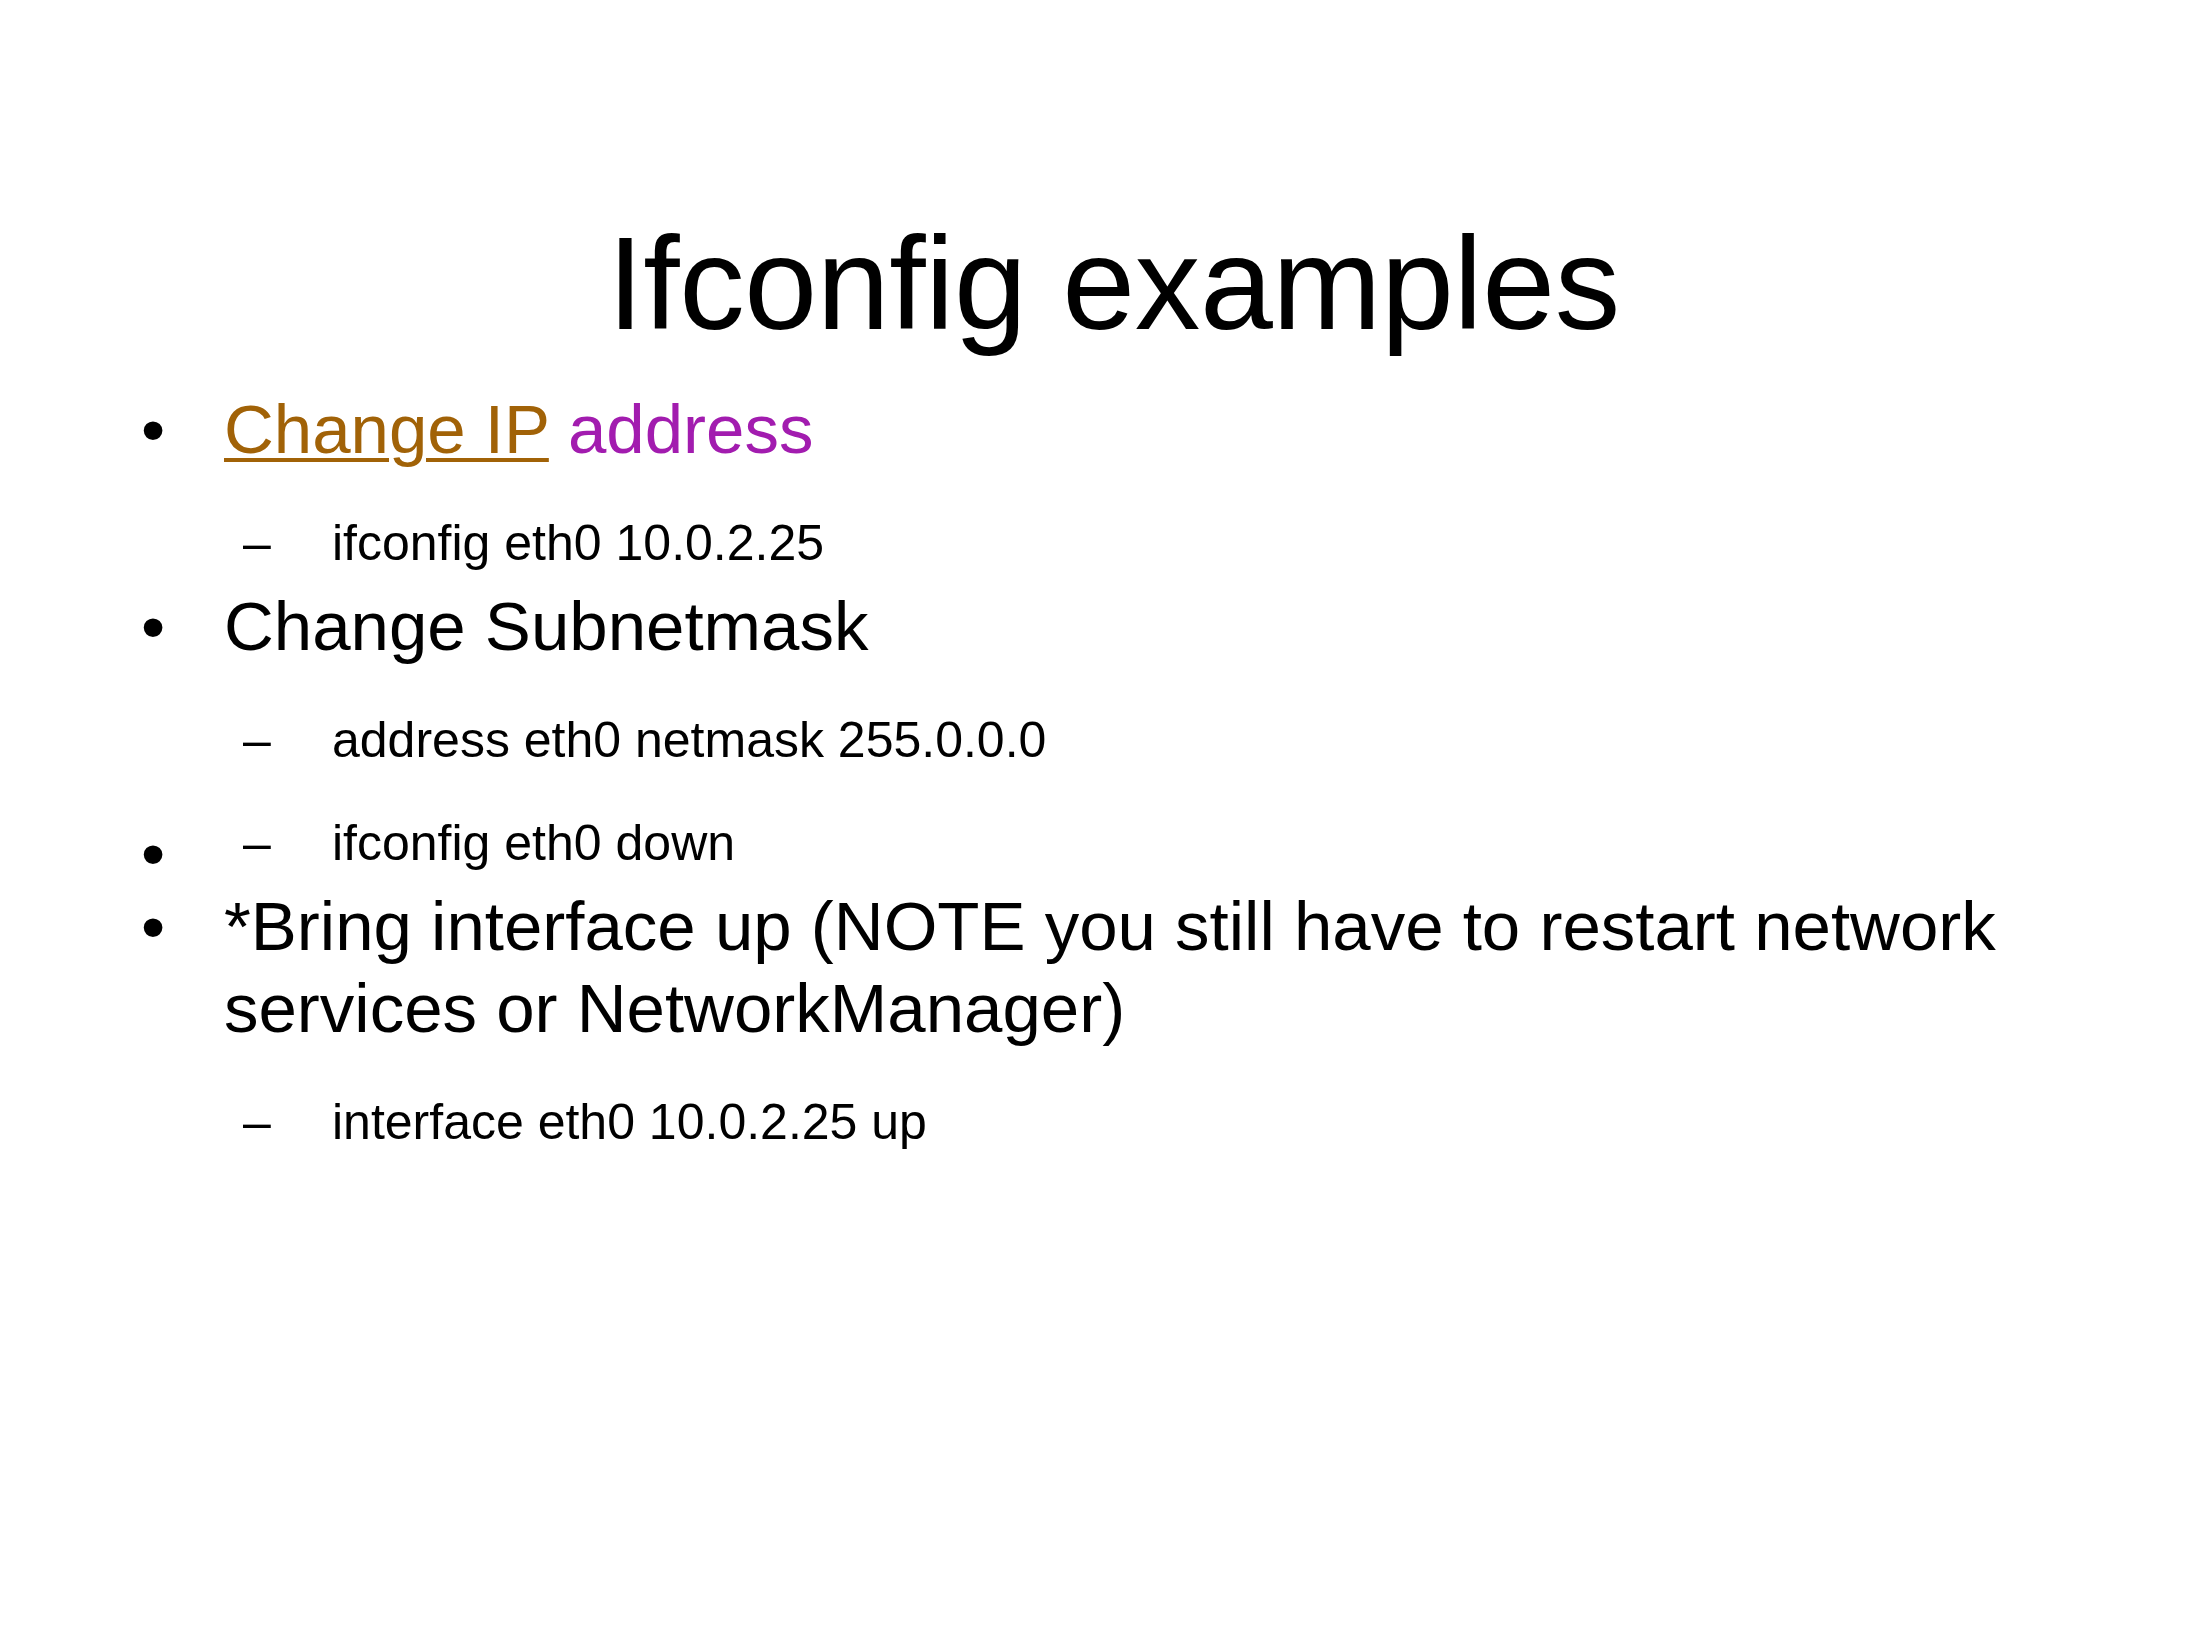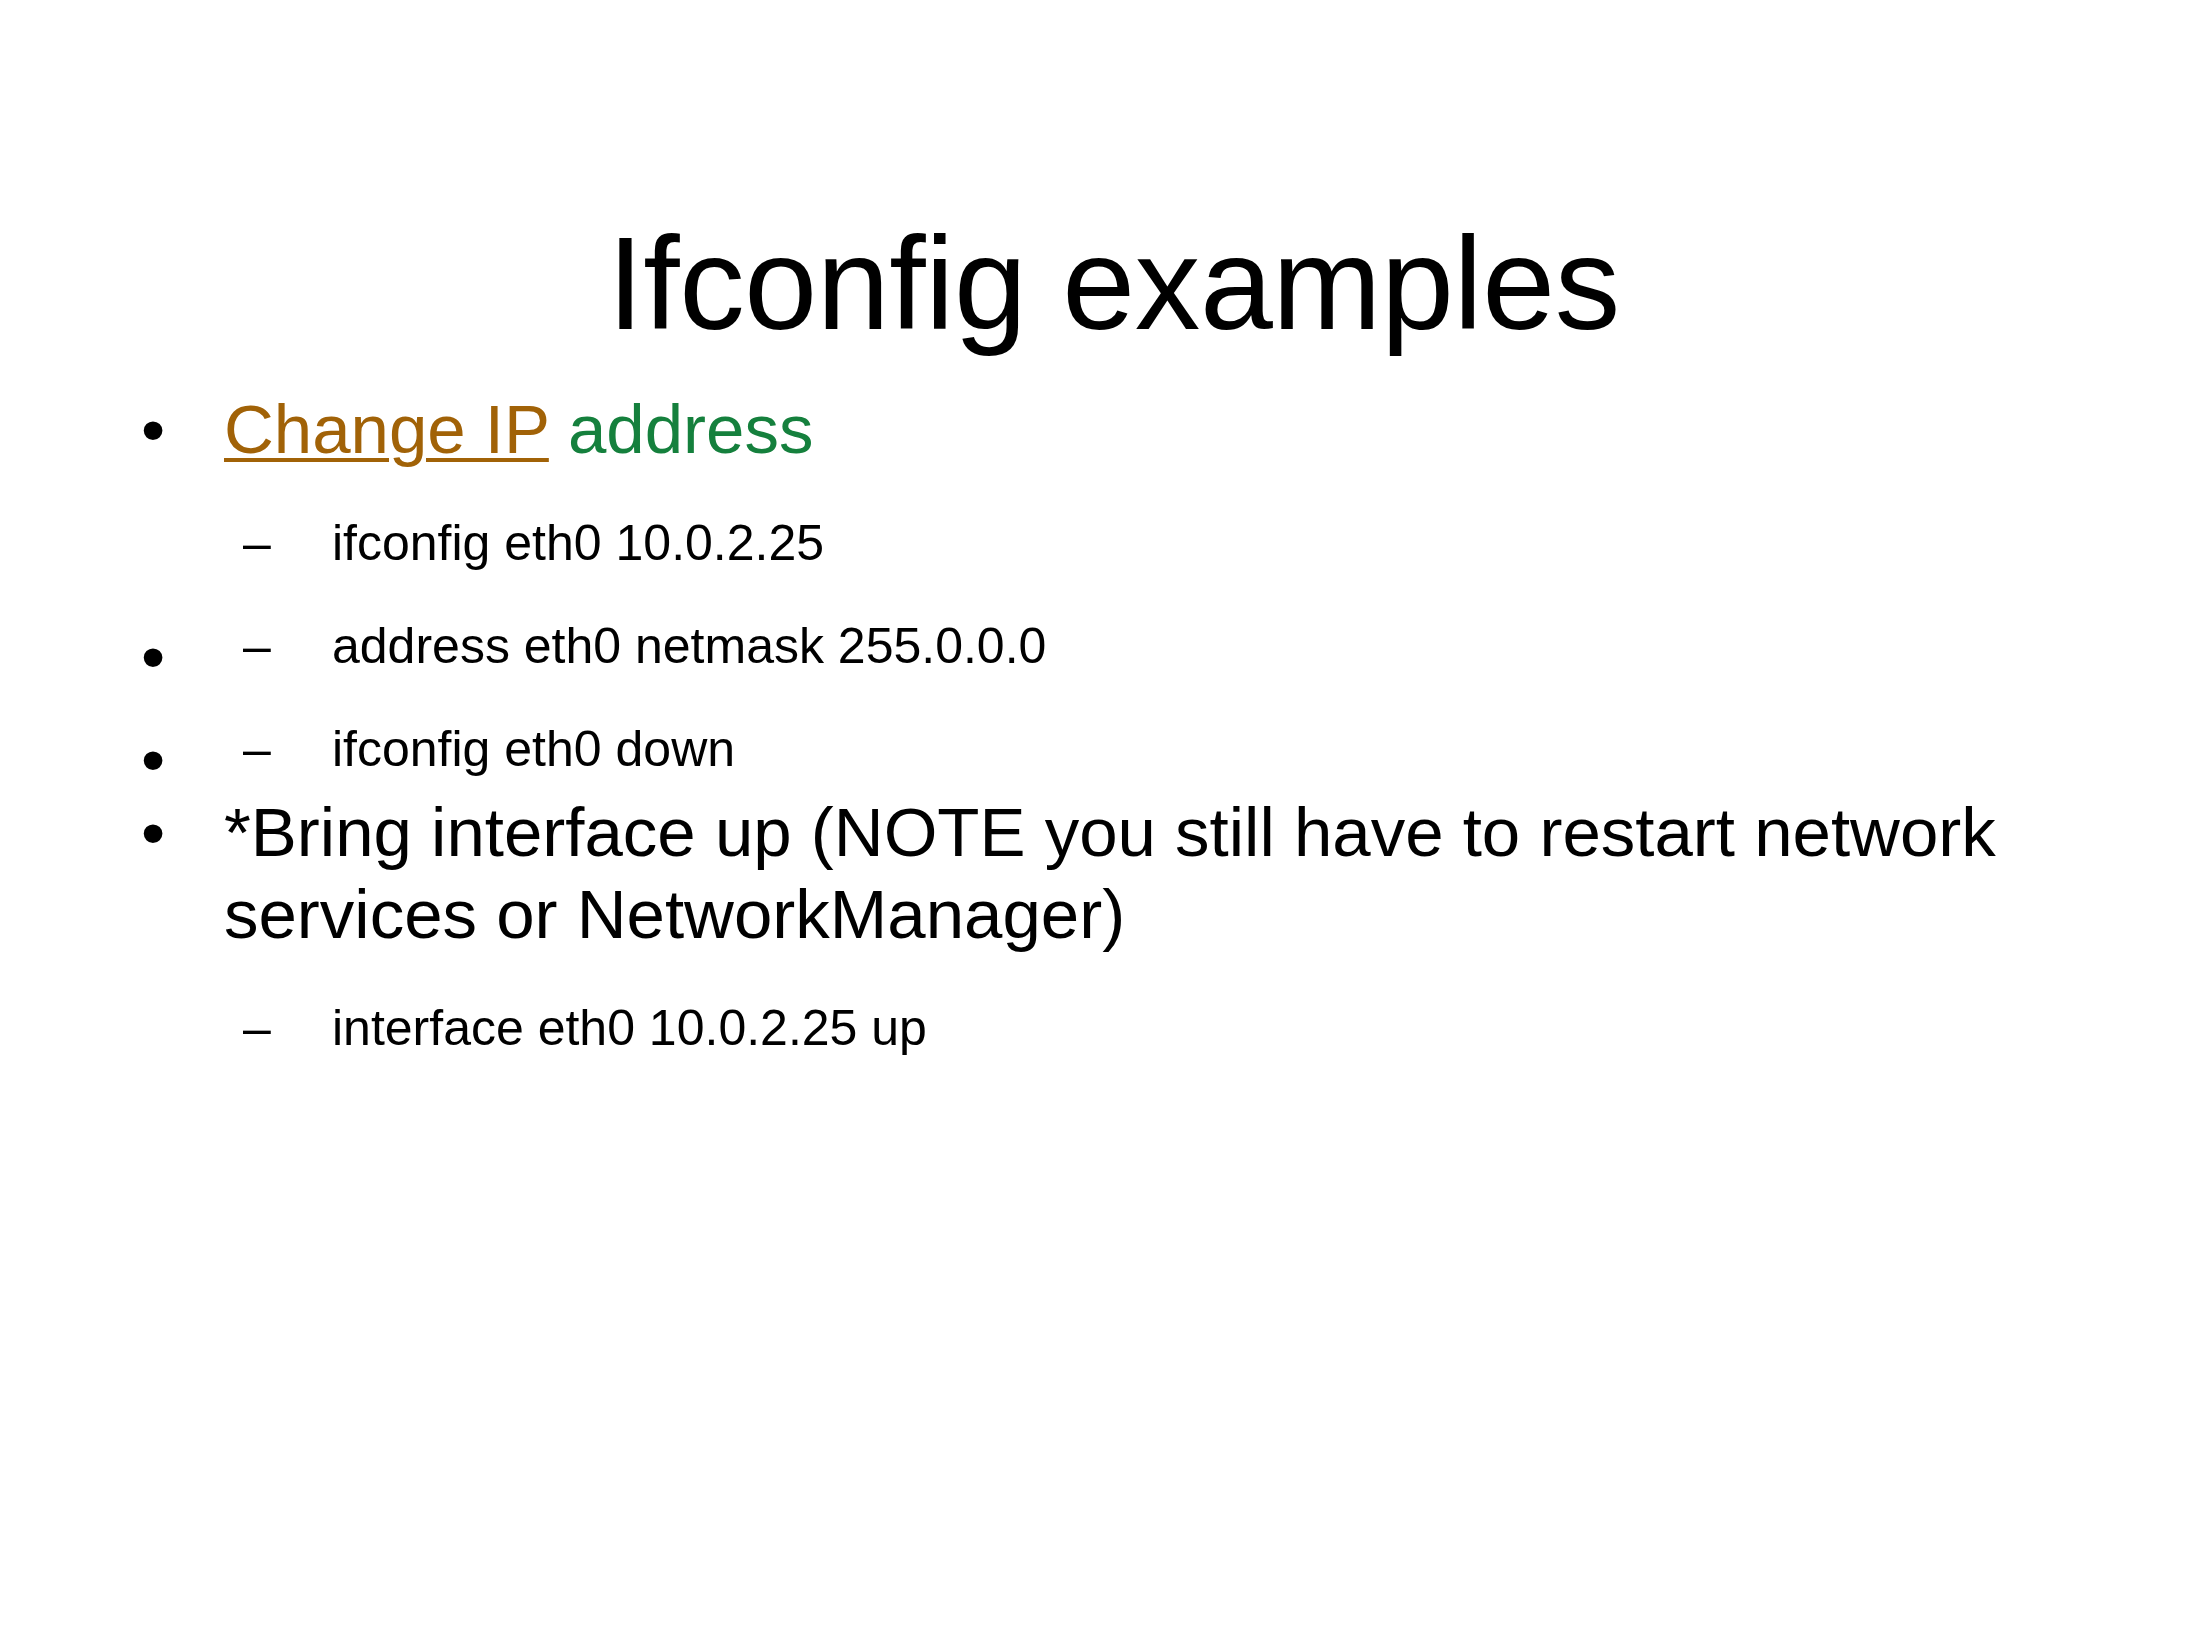--- a/index.html
+++ b/index.html
@@ -99,21 +99,21 @@
     display: block;
     margin-top: 42px;
   }
 
   a.hyperlink {
     color: #a16207;
     text-decoration: underline;
     text-decoration-thickness: 4.3px;
     text-underline-offset: 5.2px;
   }
-  .plain { color: #15803d; }
+  .plain { color: #a21caf; }
 </style>
 </head>
 <body>
 
 <div class="slide">
 
   <h1 class="slide-title">Ifconfig examples</h1>
 
   <div class="body-block">
     <ul class="level1">
@@ -124,20 +124,21 @@
         <ul class="level2">
           <li class="l2">
             <span class="bullet-dash">–</span>
             <span class="l2-text">ifconfig eth0 10.0.2.25</span>
           </li>
         </ul>
       </li>
 
       <li class="l1">
         <span class="bullet-dot">•</span>
+        <span class="l1-text">Change Subnetmask</span>
         <ul class="level2">
           <li class="l2">
             <span class="bullet-dash">–</span>
             <span class="l2-text">address eth0 netmask 255.0.0.0</span>
           </li>
         </ul>
       </li>
 
       <li class="l1">
         <span class="bullet-dot">•</span>

